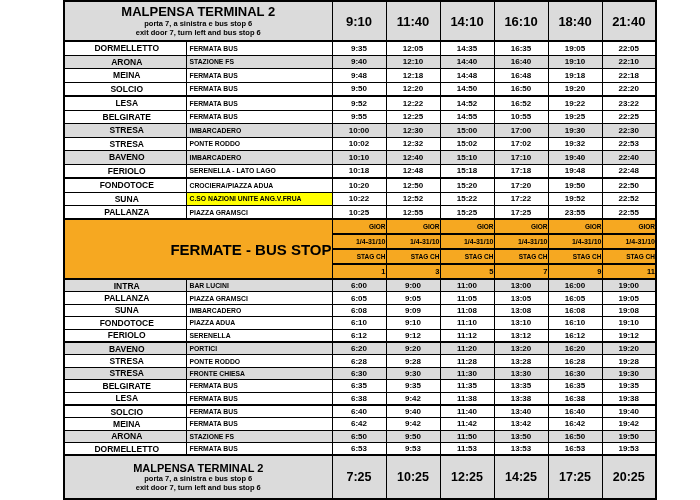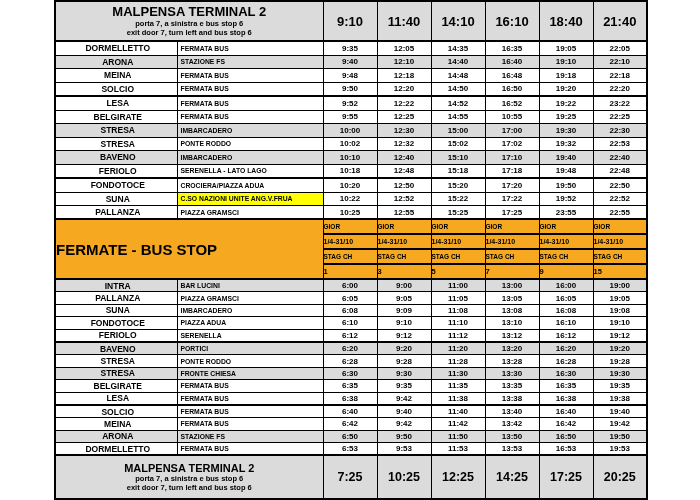--- a/index.html
+++ b/index.html
@@ -1,18 +1,18 @@
 <!DOCTYPE html>
 <html><head>
 <meta charset="utf-8">
 <style>
   html,body{margin:0;padding:0;background:#ffffff;}
   .page{position:relative;width:700px;height:500px;background:#fff;overflow:hidden;
         font-family:"Liberation Sans",sans-serif;color:#000;}
-  table.tt{position:absolute;left:54px;width:592px;border-collapse:collapse;table-layout:fixed;}
+  table.tt{position:absolute;left:63px;width:592px;border-collapse:collapse;table-layout:fixed;}
   #table1{top:0;}
   #table2{top:218px;}
   table.tt{border:2px solid #000;}
   td{border:1px solid #000;padding:0;overflow:hidden;white-space:nowrap;vertical-align:middle;}
   
   .t1-head td{background:#dbdbdb;}
   .t1-head .title-cell{text-align:center;height:38px;}
   .t1-head .time-head{font-weight:bold;font-size:13px;text-align:center;}
   .head-title{font-weight:bold;font-size:13px;line-height:14px;}
   .head-sub{font-weight:bold;font-size:7.5px;line-height:9px;}
@@ -20,21 +20,21 @@
   
   tr.row td{height:12.5px;}
   #table2 tr.row td{height:11.4px;}
   td.loc{font-weight:bold;font-size:8.5px;padding-left:3px;text-align:center;}
   td.stop{font-weight:bold;font-size:6.8px;padding-left:3px;text-align:left;}
   td.time{font-weight:bold;font-size:8px;text-align:center;}
   tr.shaded td{background:#dbdbdb;}
   tr.break td{border-bottom-width:2px;}
   td.hl{background:#ffff00;}
   
-  .t2-colhead td{background:#f6a821;text-align:left;font-weight:bold;}
+  .t2-colhead td{background:#f6a821;text-align:right;font-weight:bold;}
   .fermate-cell{background:#f6a821;text-align:center;}
   .fermate-title{font-weight:bold;font-size:15px;}
   .ch-l1{font-size:6.5px;height:13px;}
   .ch-l2{font-size:7px;height:13px;}
   .ch-l3{font-size:6.5px;height:13px;}
   .ch-l4{font-size:7.5px;height:13px;}
   
   tr.foot td{border-top-width:2px;}
   tr.foot .title-cell{text-align:center;}
   tr.foot .time-foot{font-weight:bold;font-size:12.5px;text-align:center;margin-left:36px;}
@@ -253,21 +253,21 @@
           <td class="ch-l3">STAG CH</td>
           <td class="ch-l3">STAG CH</td>
           <td class="ch-l3">STAG CH</td>
         </tr>
         <tr class="t2-colhead">
           <td class="ch-l4">1</td>
           <td class="ch-l4">3</td>
           <td class="ch-l4">5</td>
           <td class="ch-l4">7</td>
           <td class="ch-l4">9</td>
-          <td class="ch-l4">15</td>
+          <td class="ch-l4">11</td>
         </tr>
         <tr class="row shaded">
           <td class="loc">INTRA</td>
           <td class="stop">BAR LUCINI</td>
           <td class="time">6:00</td>
           <td class="time">9:00</td>
           <td class="time">11:00</td>
           <td class="time">13:00</td>
           <td class="time">16:00</td>
           <td class="time">19:00</td>

